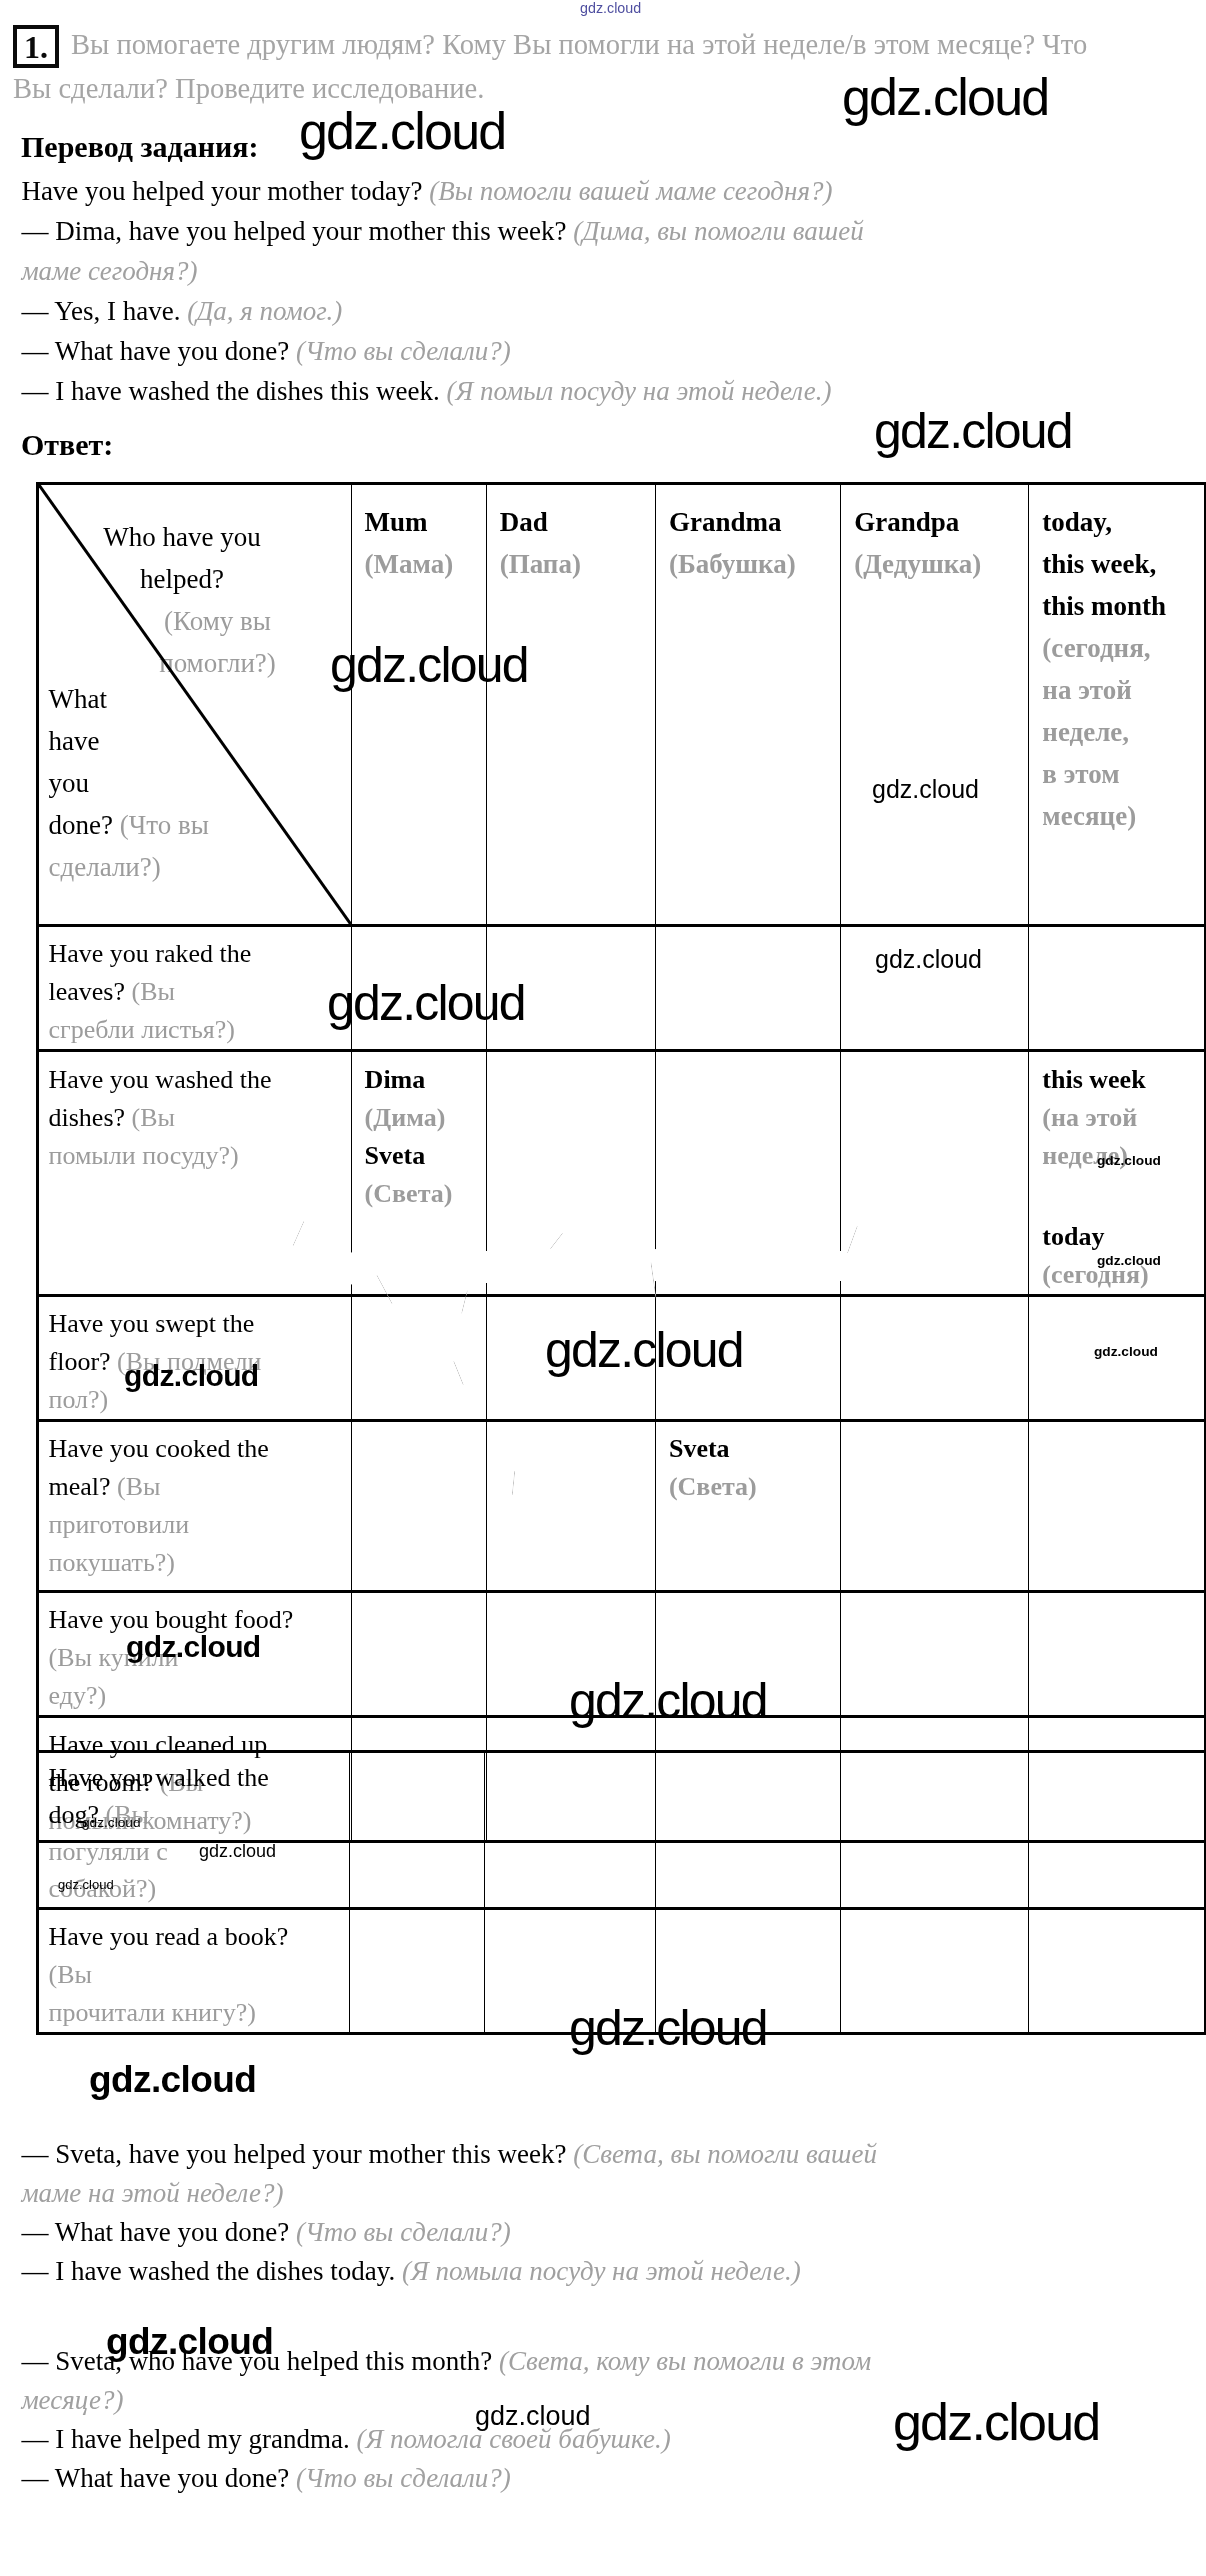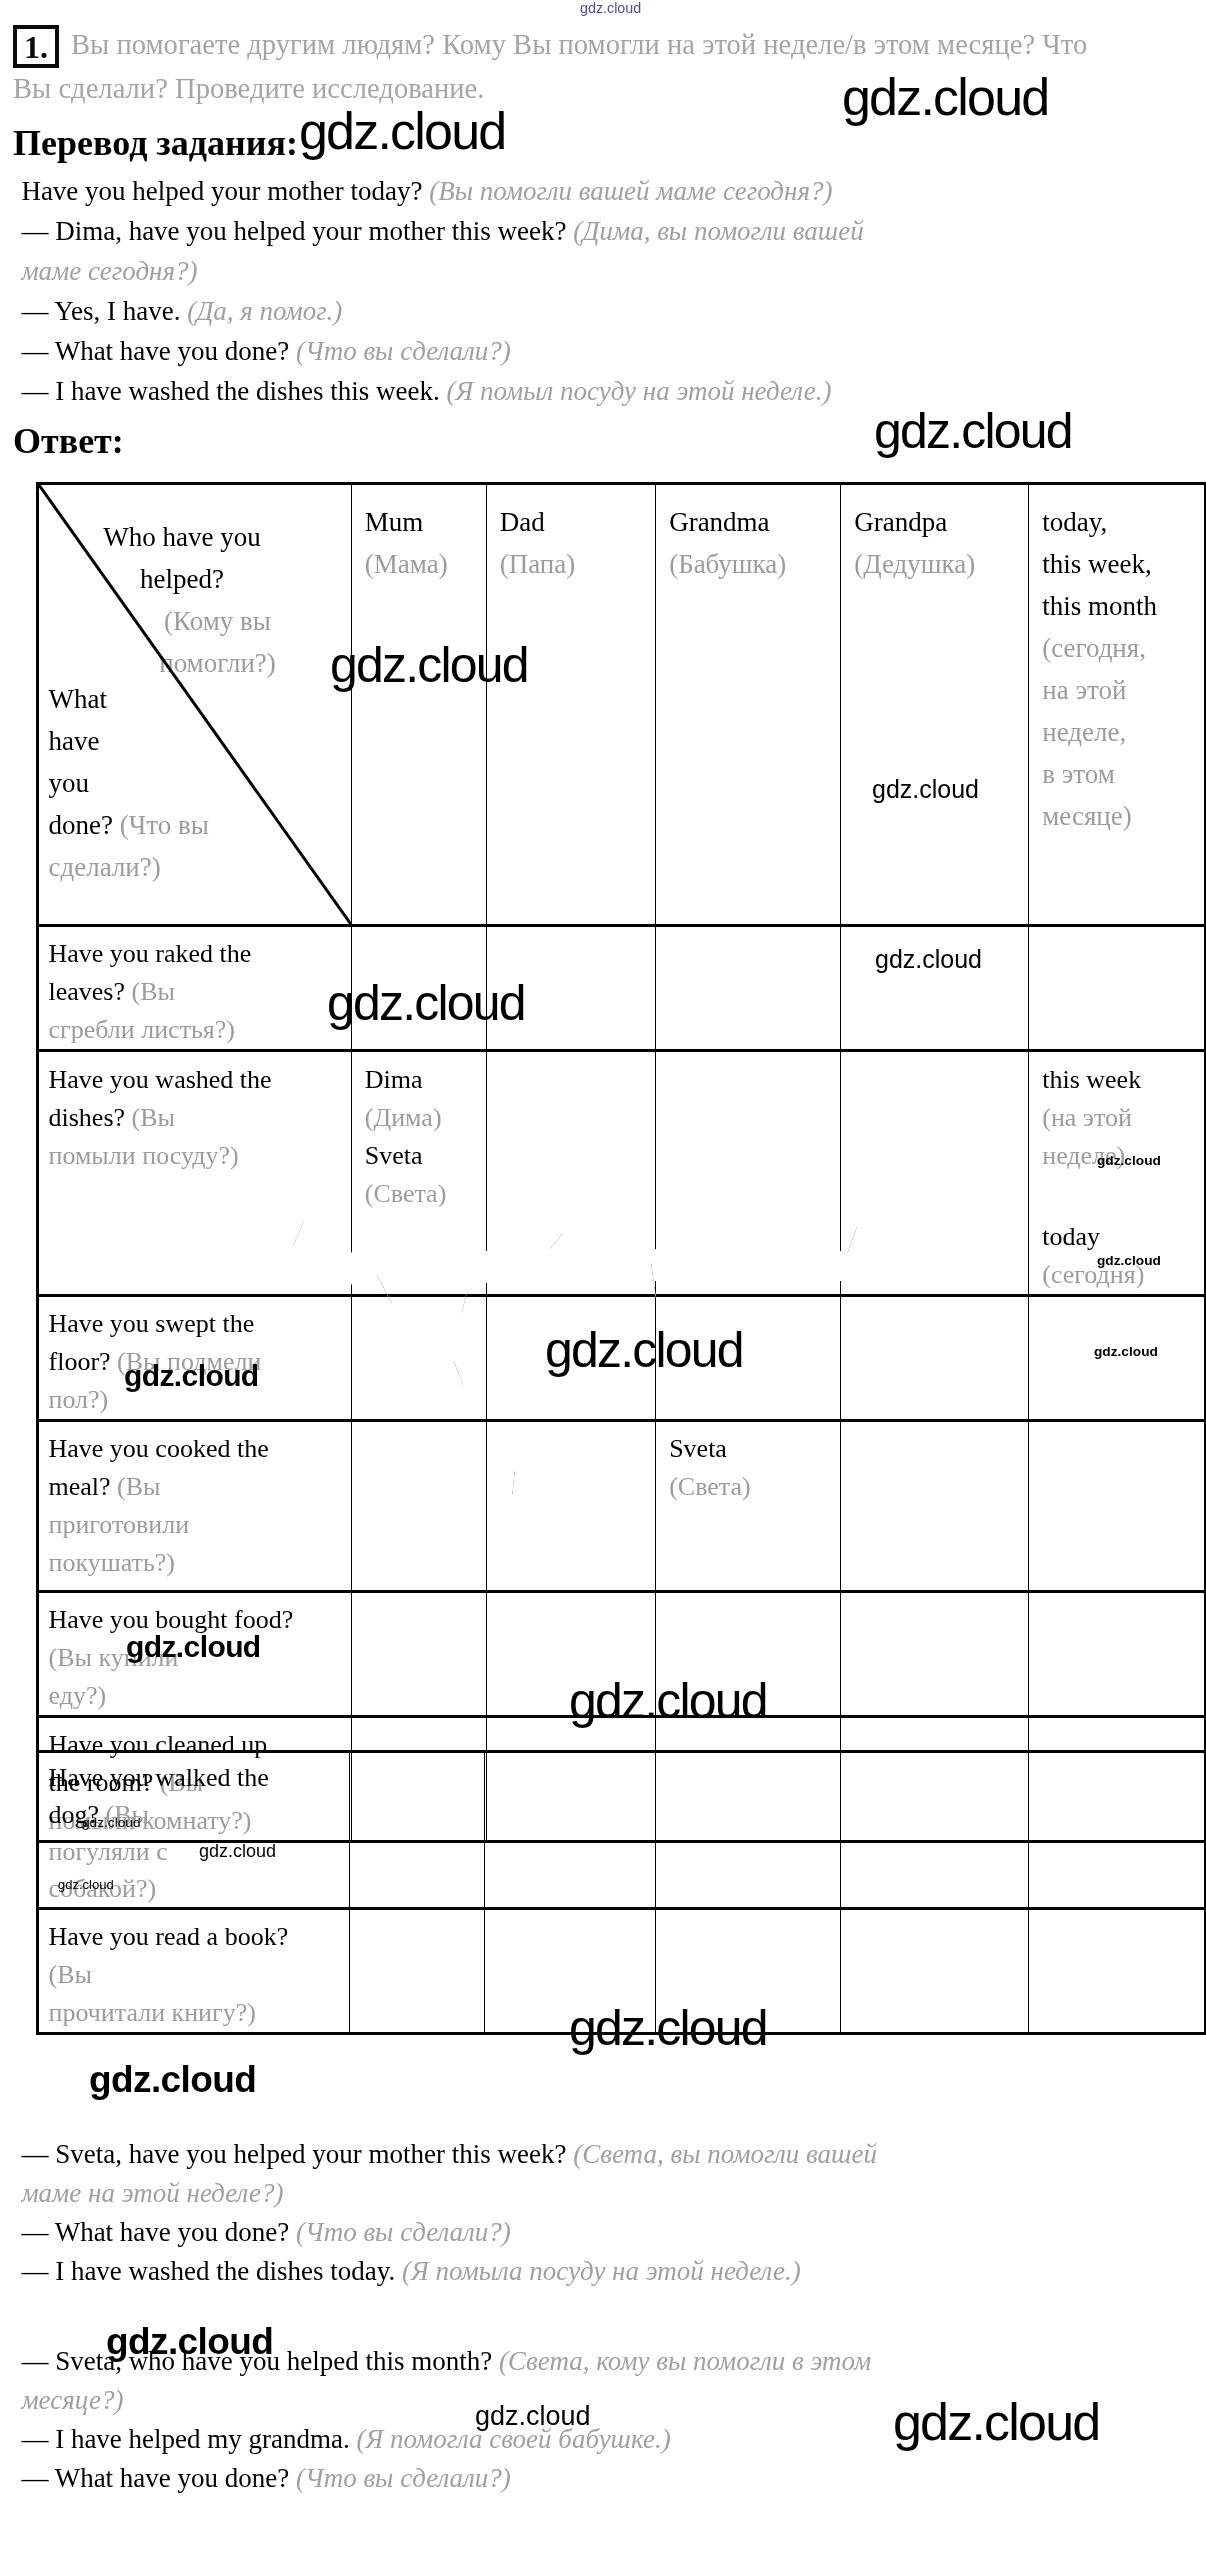--- a/index.html
+++ b/index.html
@@ -9,41 +9,41 @@
   .gray{color:#9c9c9c;}
   .gray-i{color:#a0a0a0;font-style:italic;}
 
   
   .task-row{position:absolute;left:13px;top:24px;width:1184px;font-size:28.6px;line-height:42px;}
   .task-num-box{display:inline-flex;align-items:center;justify-content:center;
       width:38px;height:35px;border:4.8px solid #0a0a0a;margin-right:12px;vertical-align:-3.6px;
       font-weight:bold;font-size:32px;font-style:normal;color:#0a0a0a;}
   .instruction{color:#a5a5a5;}
 
-  .h-bold{position:absolute;left:13px;margin:0;font-size:36px;font-weight:bold;color:#000;font-family:Liberation Serif, serif;}
+  .h-bold{position:absolute;left:13px;margin:8px;font-size:30px;font-weight:bold;color:#000;font-family:Liberation Serif, serif;}
   #perevod{top:122px;}
   #otvet{top:420px;}
 
   
   .dlg{position:absolute;left:21.4px;width:1160px;font-size:27px;line-height:40px;}
   #intro-dlg{top:171px;}
   #closing-dlg{top:2135px;line-height:39px;}
   .dlg p{margin:0;}
   #closing-dlg p.gap-top{margin-top:51px;}
 
   
   table{position:absolute;left:12px;border-collapse:collapse;table-layout:fixed;}
   #t1{top:482px;}
   #t2{top:1750px;}
   td{border:1.8px solid #000;border-top-width:3.6px;border-bottom-width:3.6px;
      vertical-align:top;font-size:26px;line-height:38px;overflow:hidden;
      padding:8.3px 6px 0 13px;box-sizing:border-box;}
   #t1,#t2{border:3px solid #000;margin-left:24px;}
   td.q{padding:8.3px 46px 0 9.5px;white-space:pre-line;}
-  .blk{display:block;}
+  .blk{display:block;font-weight:bold;}
   .entry{margin:0;}
   .entry.gap{margin-top:43px;}
   
   tr.hdr td{padding-top:15.5px;line-height:42px;font-size:27px;}
   td.corner{position:relative;padding:0;}
   .corner-svg{position:absolute;left:0;top:0;width:100%;height:100%;}
   .who-en{margin:15.5px 0 0 36px;width:214px;text-align:center;}
   .who-ru{margin:0 0 0 65px;width:227px;text-align:center;}
   .what-blk{position:absolute;left:9.5px;top:193px;width:205px;line-height:42px;white-space:pre-line;}
 

